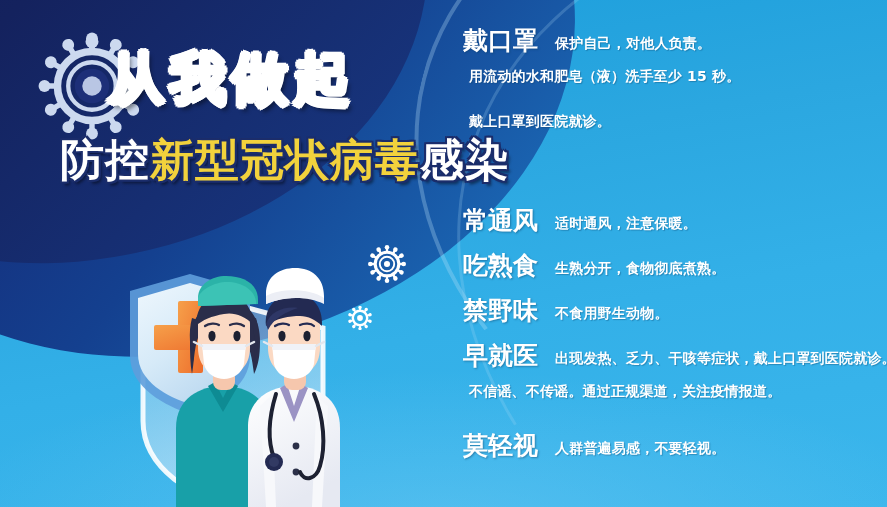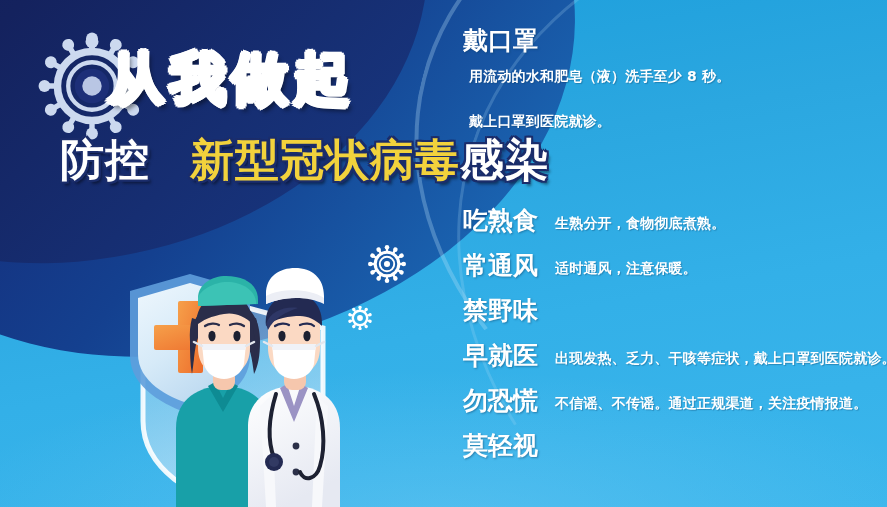--- a/index.html
+++ b/index.html
@@ -134,21 +134,21 @@
     letter-spacing:1px;
     white-space:nowrap;
   }
   .title-sub .seg{
     text-shadow:
       2px 0 0 #1b2d6b, -2px 0 0 #1b2d6b, 0 2px 0 #1b2d6b, 0 -2px 0 #1b2d6b,
       2px 2px 0 #1b2d6b, -2px 2px 0 #1b2d6b, 2px -2px 0 #1b2d6b, -2px -2px 0 #1b2d6b,
       3px 4px 3px rgba(0,0,0,.45);
   }
   .seg-white{color:#ffffff;text-align:center;}
-  .seg-gold{color:#f2d23c;margin-left:40px;}
+  .seg-gold{color:#f2d23c;}
 
   
   #illustration{position:absolute;left:108px;top:246px;width:260px;height:261px;}
 
   
   #tips-list{
     position:absolute;left:463px;top:24px;width:420px;
   }
   .tip-row{
     display:flex;align-items:baseline;
@@ -490,56 +490,58 @@
         <circle cx="166" cy="216" r="9" fill="#232a52"></circle>
         <circle cx="166" cy="216" r="5" fill="#323a63"></circle>
       </g>
     </svg>
   </div>
 
   <div id="tips-list">
 
     <div class="tip-row">
       <span class="tip-key">戴口罩</span>
-    </div>
-
-    <div class="tip-row">
-      <span class="tip-desc">用流动的水和肥皂（液）洗手至少 8 秒。</span>
+      <span class="tip-desc">保护自己，对他人负责。</span>
+    </div>
+
+    <div class="tip-row">
+      <span class="tip-desc">用流动的水和肥皂（液）洗手至少 15 秒。</span>
     </div>
 
     <div class="tip-row">
       <span class="tip-desc">戴上口罩到医院就诊。</span>
     </div>
 
     <div class="tip-row">
+    </div>
+
+    <div class="tip-row">
+      <span class="tip-key">常通风</span>
+      <span class="tip-desc">适时通风，注意保暖。</span>
     </div>
 
     <div class="tip-row">
       <span class="tip-key">吃熟食</span>
       <span class="tip-desc">生熟分开，食物彻底煮熟。</span>
     </div>
 
     <div class="tip-row">
-      <span class="tip-key">常通风</span>
-      <span class="tip-desc">适时通风，注意保暖。</span>
-    </div>
-
-    <div class="tip-row">
       <span class="tip-key">禁野味</span>
+      <span class="tip-desc">不食用野生动物。</span>
     </div>
 
     <div class="tip-row">
       <span class="tip-key">早就医</span>
       <span class="tip-desc">出现发热、乏力、干咳等症状，戴上口罩到医院就诊。</span>
     </div>
 
     <div class="tip-row">
-      <span class="tip-key">勿恐慌</span>
       <span class="tip-desc">不信谣、不传谣。通过正规渠道，关注疫情报道。</span>
     </div>
 
     <div class="tip-row">
       <span class="tip-key">莫轻视</span>
+      <span class="tip-desc">人群普遍易感，不要轻视。</span>
     </div>
 
   </div>
 
 </div>
 
 </body></html>

